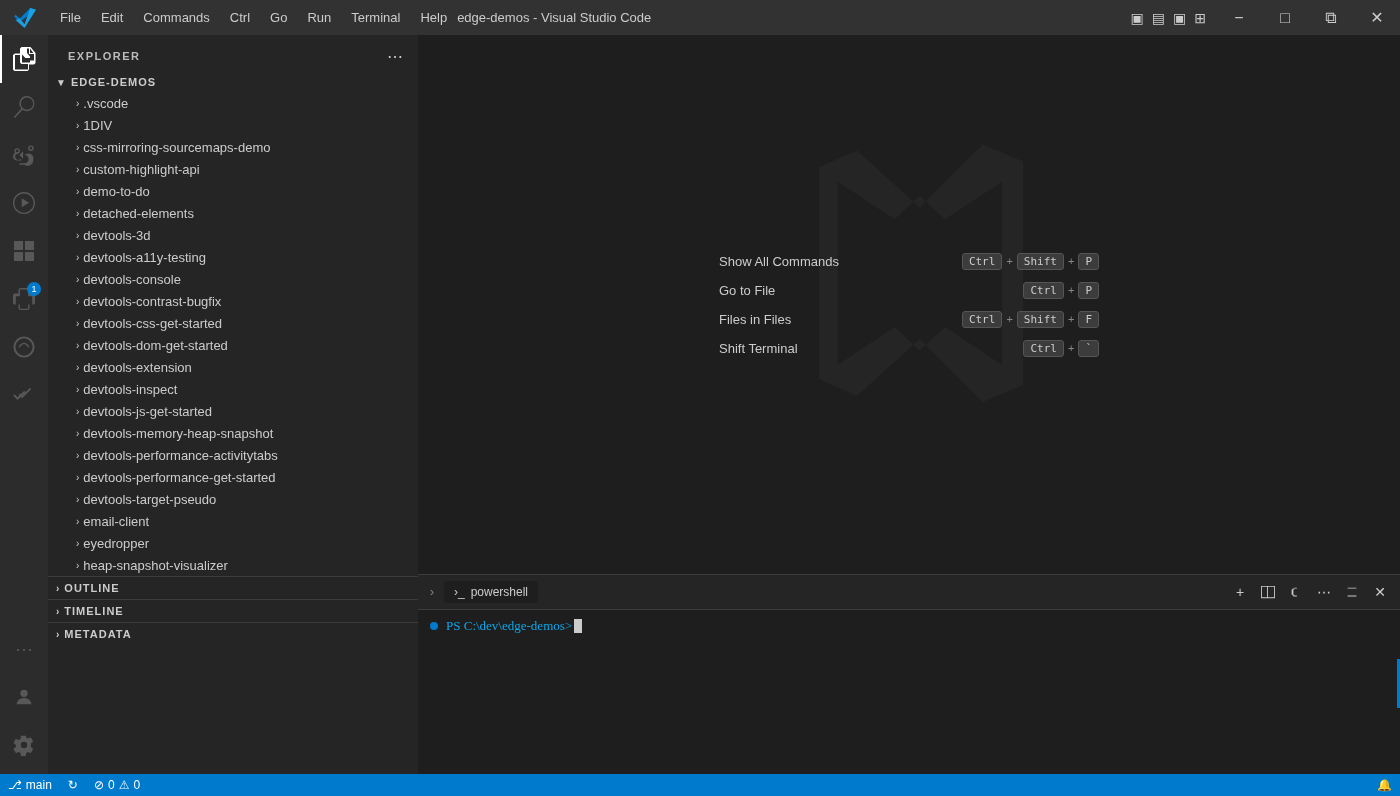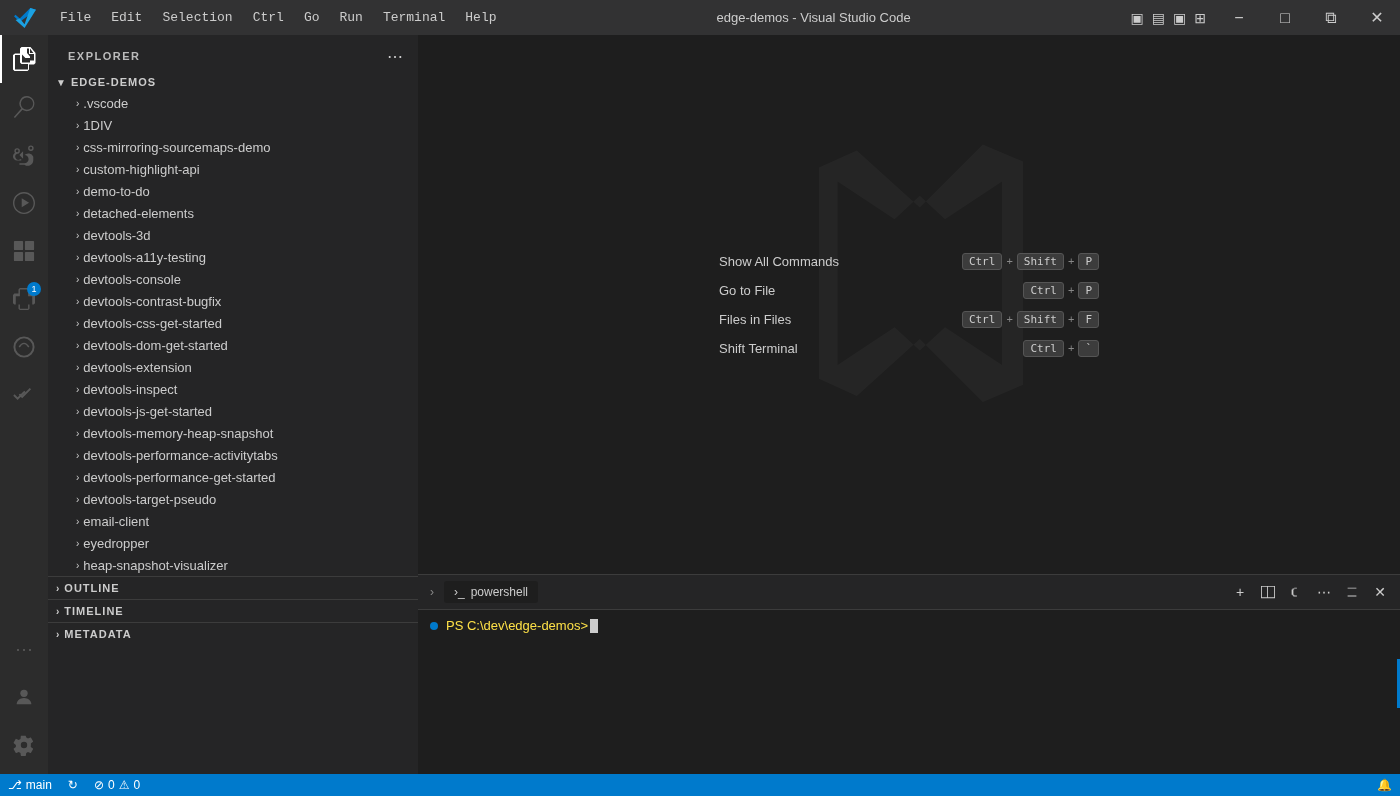--- a/index.html
+++ b/index.html
@@ -32,34 +32,33 @@
     .titlebar-logo {
       width: 50px;
       display: flex;
       align-items: center;
       justify-content: center;
     }
     .titlebar-menu-items {
       display: flex;
       align-items: flex-end;
       height: 100%;
-      font-family: Liberation Mono, monospace;
     }
     .menu-item {
       padding: 0 10px;
       height: 100%;
       display: flex;
       align-items: center;
       color: #cccccc;
       font-size: 13px;
       cursor: pointer;
     }
     .titlebar-title {
       flex: 1;
-      text-align: center;
+      text-align: left;
       font-size: 13px;
       color: #cccccc;
     }
     .titlebar-controls {
       display: flex;
       align-items: center;
       height: 100%;
     }
     .title-control-btn {
       width: 46px;
@@ -336,23 +335,23 @@
       align-items: center;
       justify-content: center;
       cursor: pointer;
       color: #cccccc;
       font-size: 14px;
       border-radius: 3px;
     }
     .terminal-body {
       flex: 1;
       padding: 8px 12px;
-      font-family: Liberation Sans, sans-serif;
+      font-family: Liberation Serif, serif;
       font-size: 13px;
-      color: #fde047;
+      color: #0ea5e9;
       overflow: auto;
       position: relative;
     }
     .terminal-prompt {
       display: flex;
       align-items: center;
       gap: 0;
     }
     .terminal-dot {
       width: 8px;
@@ -415,21 +414,21 @@
   <div class="titlebar-logo">
     <svg width="22" height="22" viewBox="0 0 100 100" fill="none">
       <path d="M74 5L26 52 7 35 0 42l26 26 74-56-26-7z" fill="#007ACC"></path>
       <path d="M74 5L48 78 26 52l-19 7 41 36L100 12 74 5z" fill="#1BA1E2"></path>
     </svg>
   </div>
   <div class="titlebar-menu">
     <div class="titlebar-menu-items">
       <div class="menu-item">File</div>
       <div class="menu-item">Edit</div>
-      <div class="menu-item">Selection</div>
+      <div class="menu-item">Commands</div>
       <div class="menu-item">Ctrl</div>
       <div class="menu-item">Go</div>
       <div class="menu-item">Run</div>
       <div class="menu-item">Terminal</div>
       <div class="menu-item">Help</div>
     </div>
   </div>
   <div class="titlebar-title">edge-demos - Visual Studio Code</div>
   <div class="titlebar-icons">
     <span style="font-size:14px; cursor:pointer;">▣</span>

